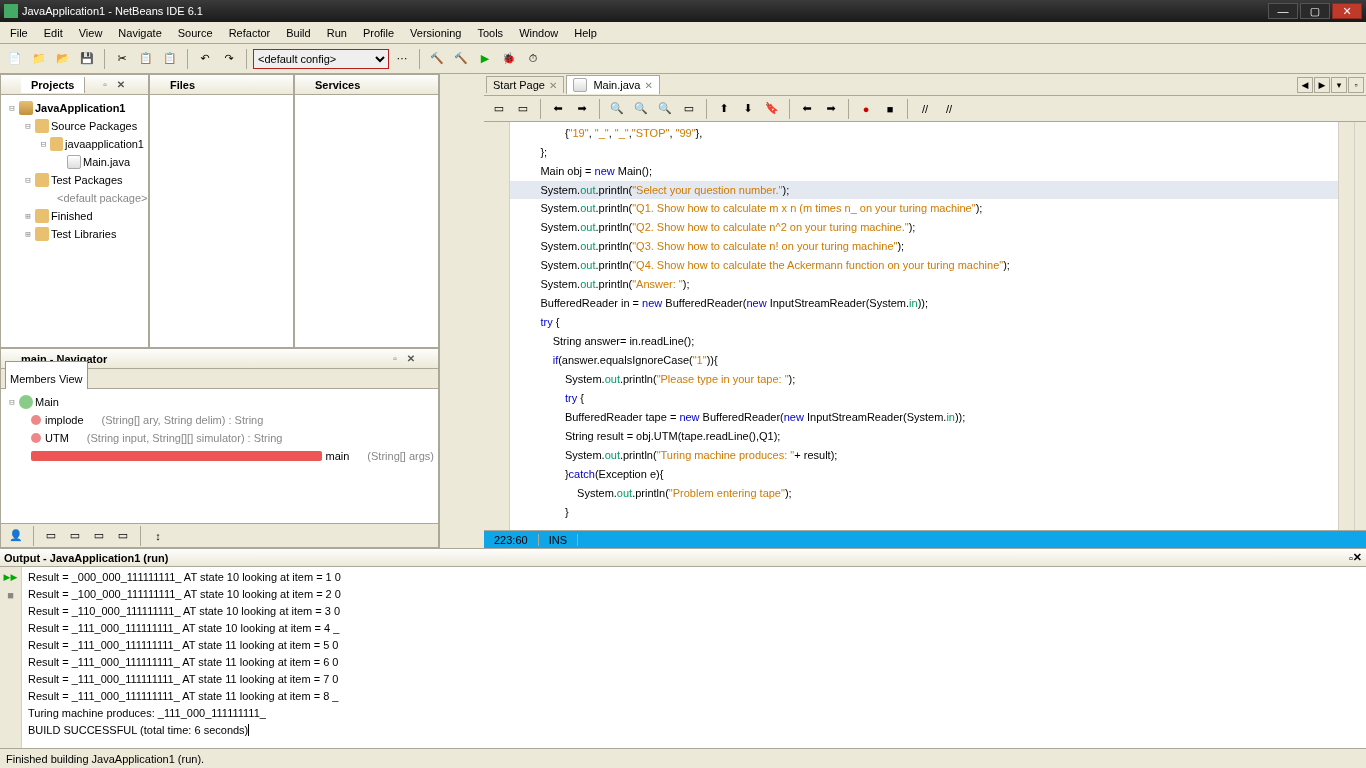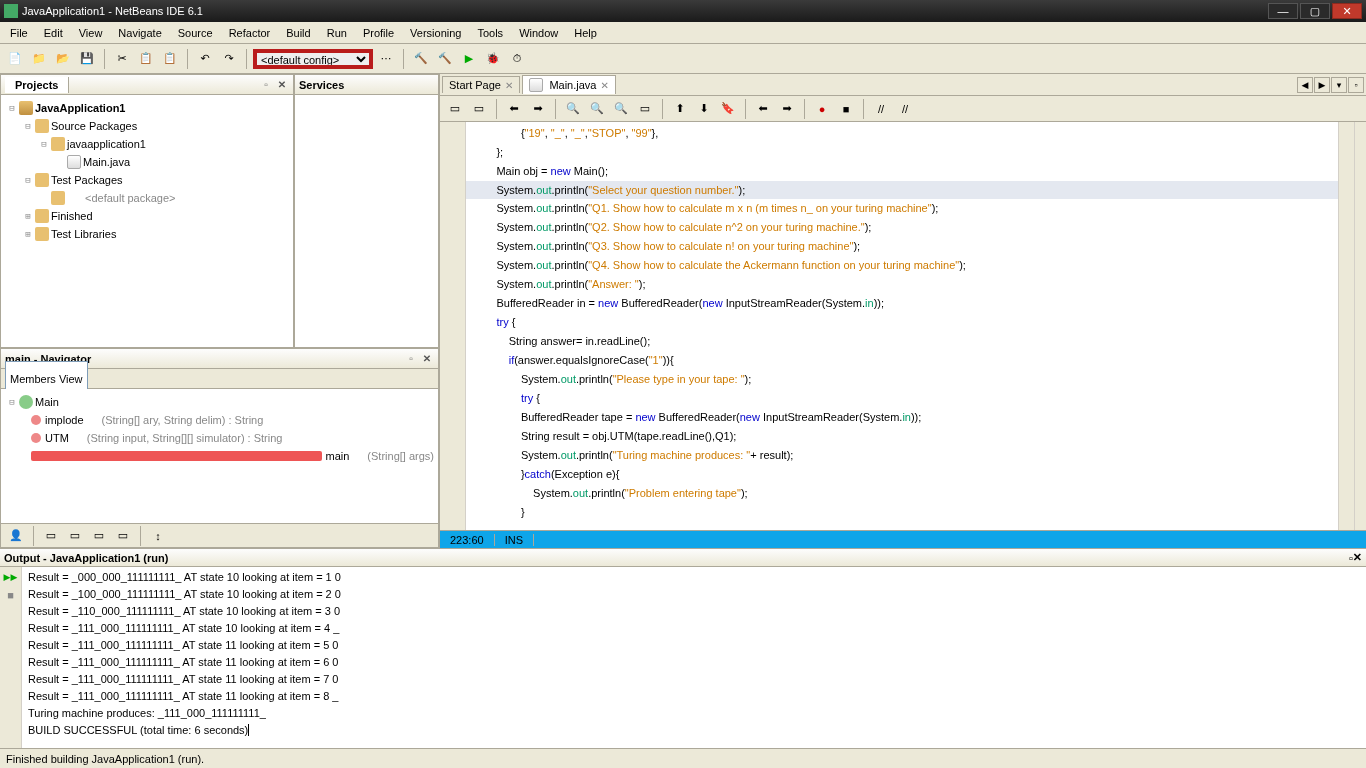--- a/index.html
+++ b/index.html
@@ -8,47 +8,47 @@
 .titlebar .icon { width:14px; height:14px; background:#4a6; margin-right:4px; }
 .titlebar .title { flex:1; }
 .winbtns { display:flex; gap:2px; }
 .winbtn { width:30px; height:16px; display:flex; align-items:center; justify-content:center; color:#fff; border:1px solid #555; background:#2a2a2a; cursor:pointer; }
 .winbtn.close { background:#c0392b; border-color:#8b2a1f; }
 .menubar { background:#ece9d8; height:22px; display:flex; align-items:center; border-bottom:1px solid #aca899; padding:0 2px; }
 .menubar .mitem { padding:2px 8px; cursor:pointer; }
 .toolbar { background:#ece9d8; height:30px; display:flex; align-items:center; border-bottom:1px solid #aca899; padding:0 4px; gap:2px; }
 .tbtn { width:22px; height:22px; display:flex; align-items:center; justify-content:center; cursor:pointer; border:1px solid transparent; }
 .tsep { width:1px; height:20px; background:#aca899; margin:0 4px; }
-.cfg { height:20px; width:120px; font-size:11px; border:4px solid #b91c1c; }
+.cfg { height:20px; width:136px; font-size:11px; border:1px solid #b91c1c; }
 .main { flex:1; display:flex; flex-direction:column; min-height:0; }
 .upper { flex:1; display:flex; min-height:0; }
 .leftcol { width:440px; display:flex; flex-direction:column; border-right:1px solid #aca899; }
 .panel { border:1px solid #aca899; background:#fff; display:flex; flex-direction:column; overflow:hidden; }
-.phead { background:linear-gradient(#fdfdfd,#ece9d8); border-bottom:1px solid #aca899; height:20px; display:flex; align-items:center; padding:0 4px; font-weight:bold; }
+.phead { background:linear-gradient(#fdfdfd,#ece9d8); border-bottom:1px solid #aca899; height:20px; display:flex; align-items:center; padding:0 20px; font-weight:bold; }
 .phead .spacer { flex:1; }
 .phead .pbtn { width:14px; height:14px; margin-left:2px; cursor:pointer; font-size:10px; text-align:center; line-height:14px; color:#555; }
 .tabs { display:flex; }
 .tab { padding:2px 10px; border-right:1px solid #aca899; cursor:pointer; background:#ece9d8; font-weight:bold; position:relative; }
 .tab.active { background:#fff; }
 .tree { flex:1; overflow:auto; padding:4px; background:#fff; }
 .tnode { display:flex; align-items:center; height:18px; cursor:pointer; white-space:nowrap; }
 .tw { width:14px; text-align:center; color:#888; font-size:9px; cursor:pointer; font-family:monospace; }
 .ticon { width:14px; height:14px; margin-right:2px; display:inline-block; }
 .ticon.proj { background:linear-gradient(#e8c070,#c09040); border-radius:2px; }
 .ticon.pkg { background:#e8c070; border-radius:2px; }
 .ticon.java { background:linear-gradient(#fff,#ddd); border:1px solid #aaa; border-radius:2px; }
 .ticon.fldr { background:#e8c070; border-radius:2px; }
 .ticon.cls { background:#8c8; border-radius:50%; }
 .ticon.meth { background:#e88; border-radius:50%; width:10px; height:10px; margin:0 4px 0 2px; }
 .ticon.main { background:#e55; border-radius:2px; width:10px; height:10px; margin:0 4px 0 2px; }
 .nav { flex:0 0 200px; }
 .navbar { height:20px; border-bottom:1px solid #aca899; display:flex; align-items:center; padding:0 4px; background:#ece9d8; }
 .navsel { border:1px solid #7f9db9; padding:11px 4px; font-size:11px; background:#fff; }
 .navfoot { height:24px; border-top:1px solid #aca899; display:flex; align-items:center; padding:0 4px; gap:2px; background:#ece9d8; }
-.rightcol { flex:1; display:flex; flex-direction:column; min-height:0; }
+.rightcol { flex:1; display:flex; flex-direction:column; min-height:0;margin-left:44px; }
 .edtabs { height:22px; background:#ece9d8; border-bottom:1px solid #aca899; display:flex; align-items:center; padding-left:2px; }
 .edtab { padding:2px 6px; border:1px solid #aca899; border-bottom:none; background:#ece9d8; display:flex; align-items:center; gap:4px; cursor:pointer; margin-right:2px; }
 .edtab.active { background:#fff; }
 .edtab .x { color:#888; cursor:pointer; font-size:10px; }
 .edtabs .spacer { flex:1; }
 .navbtns { display:flex; gap:1px; padding-right:2px; }
 .navbtns .nb { width:16px; height:16px; border:1px solid #aca899; background:#ece9d8; font-size:9px; text-align:center; line-height:14px; cursor:pointer; }
 .edtool { height:26px; background:#ece9d8; border-bottom:1px solid #aca899; display:flex; align-items:center; padding:0 4px; gap:2px; }
 .editor { flex:1; background:#fff; overflow:auto; position:relative; }
 .gutter { position:absolute; left:0; top:0; bottom:0; width:26px; background:#ece9d8; border-right:1px solid #d4d0c8; }
@@ -176,20 +176,25 @@
               </div>
             <div class="tnode" style="padding-left:16px">
                 <span class="tw">⊞</span>
                 <span class="ticon fldr"></span>
                 <span>Test Libraries</span>
               </div>
           </div>
         </div>
         <div class="panel" style="flex:0 0 145px">
             <div class="phead">
+              <span>Files</span>
+            </div>
+          </div>
+        <div class="panel" style="flex:0 0 145px">
+            <div class="phead">
               <span>Services</span>
             </div>
           </div>
       </div>
       <div class="panel nav">
         <div class="phead">
             <span>main - Navigator</span>
             <span class="spacer"></span>
             <span class="pbtn">▫</span>
             <span class="pbtn">✕</span>

